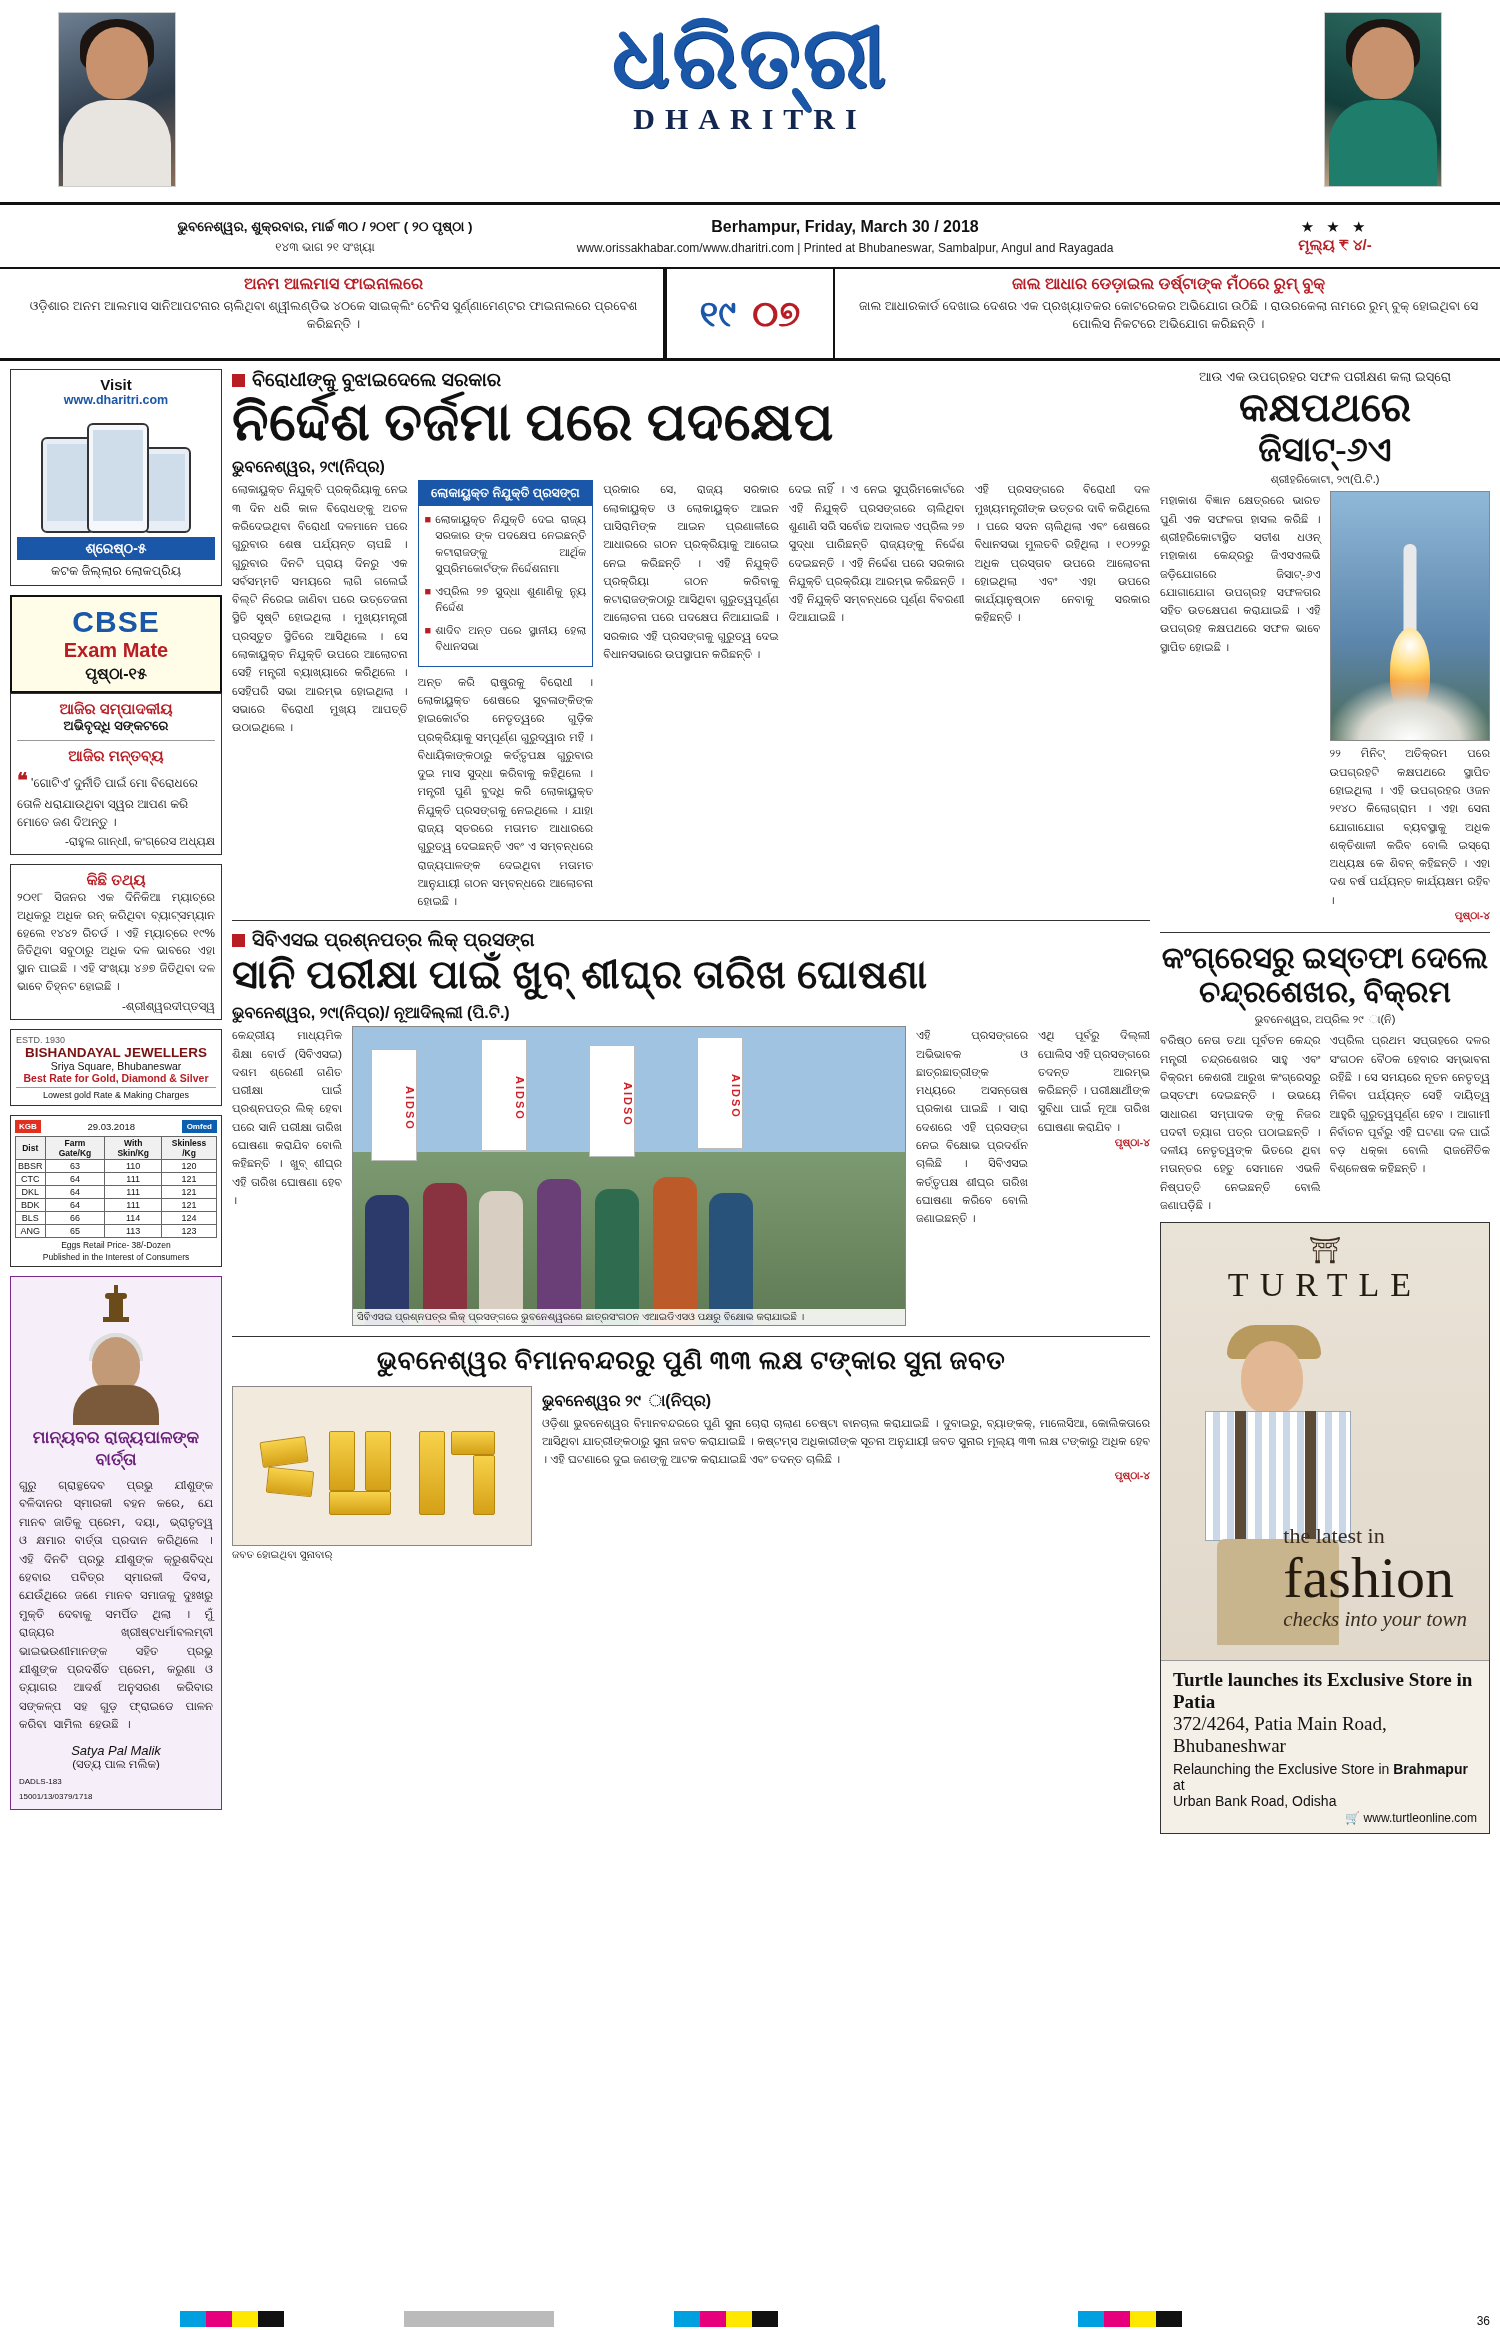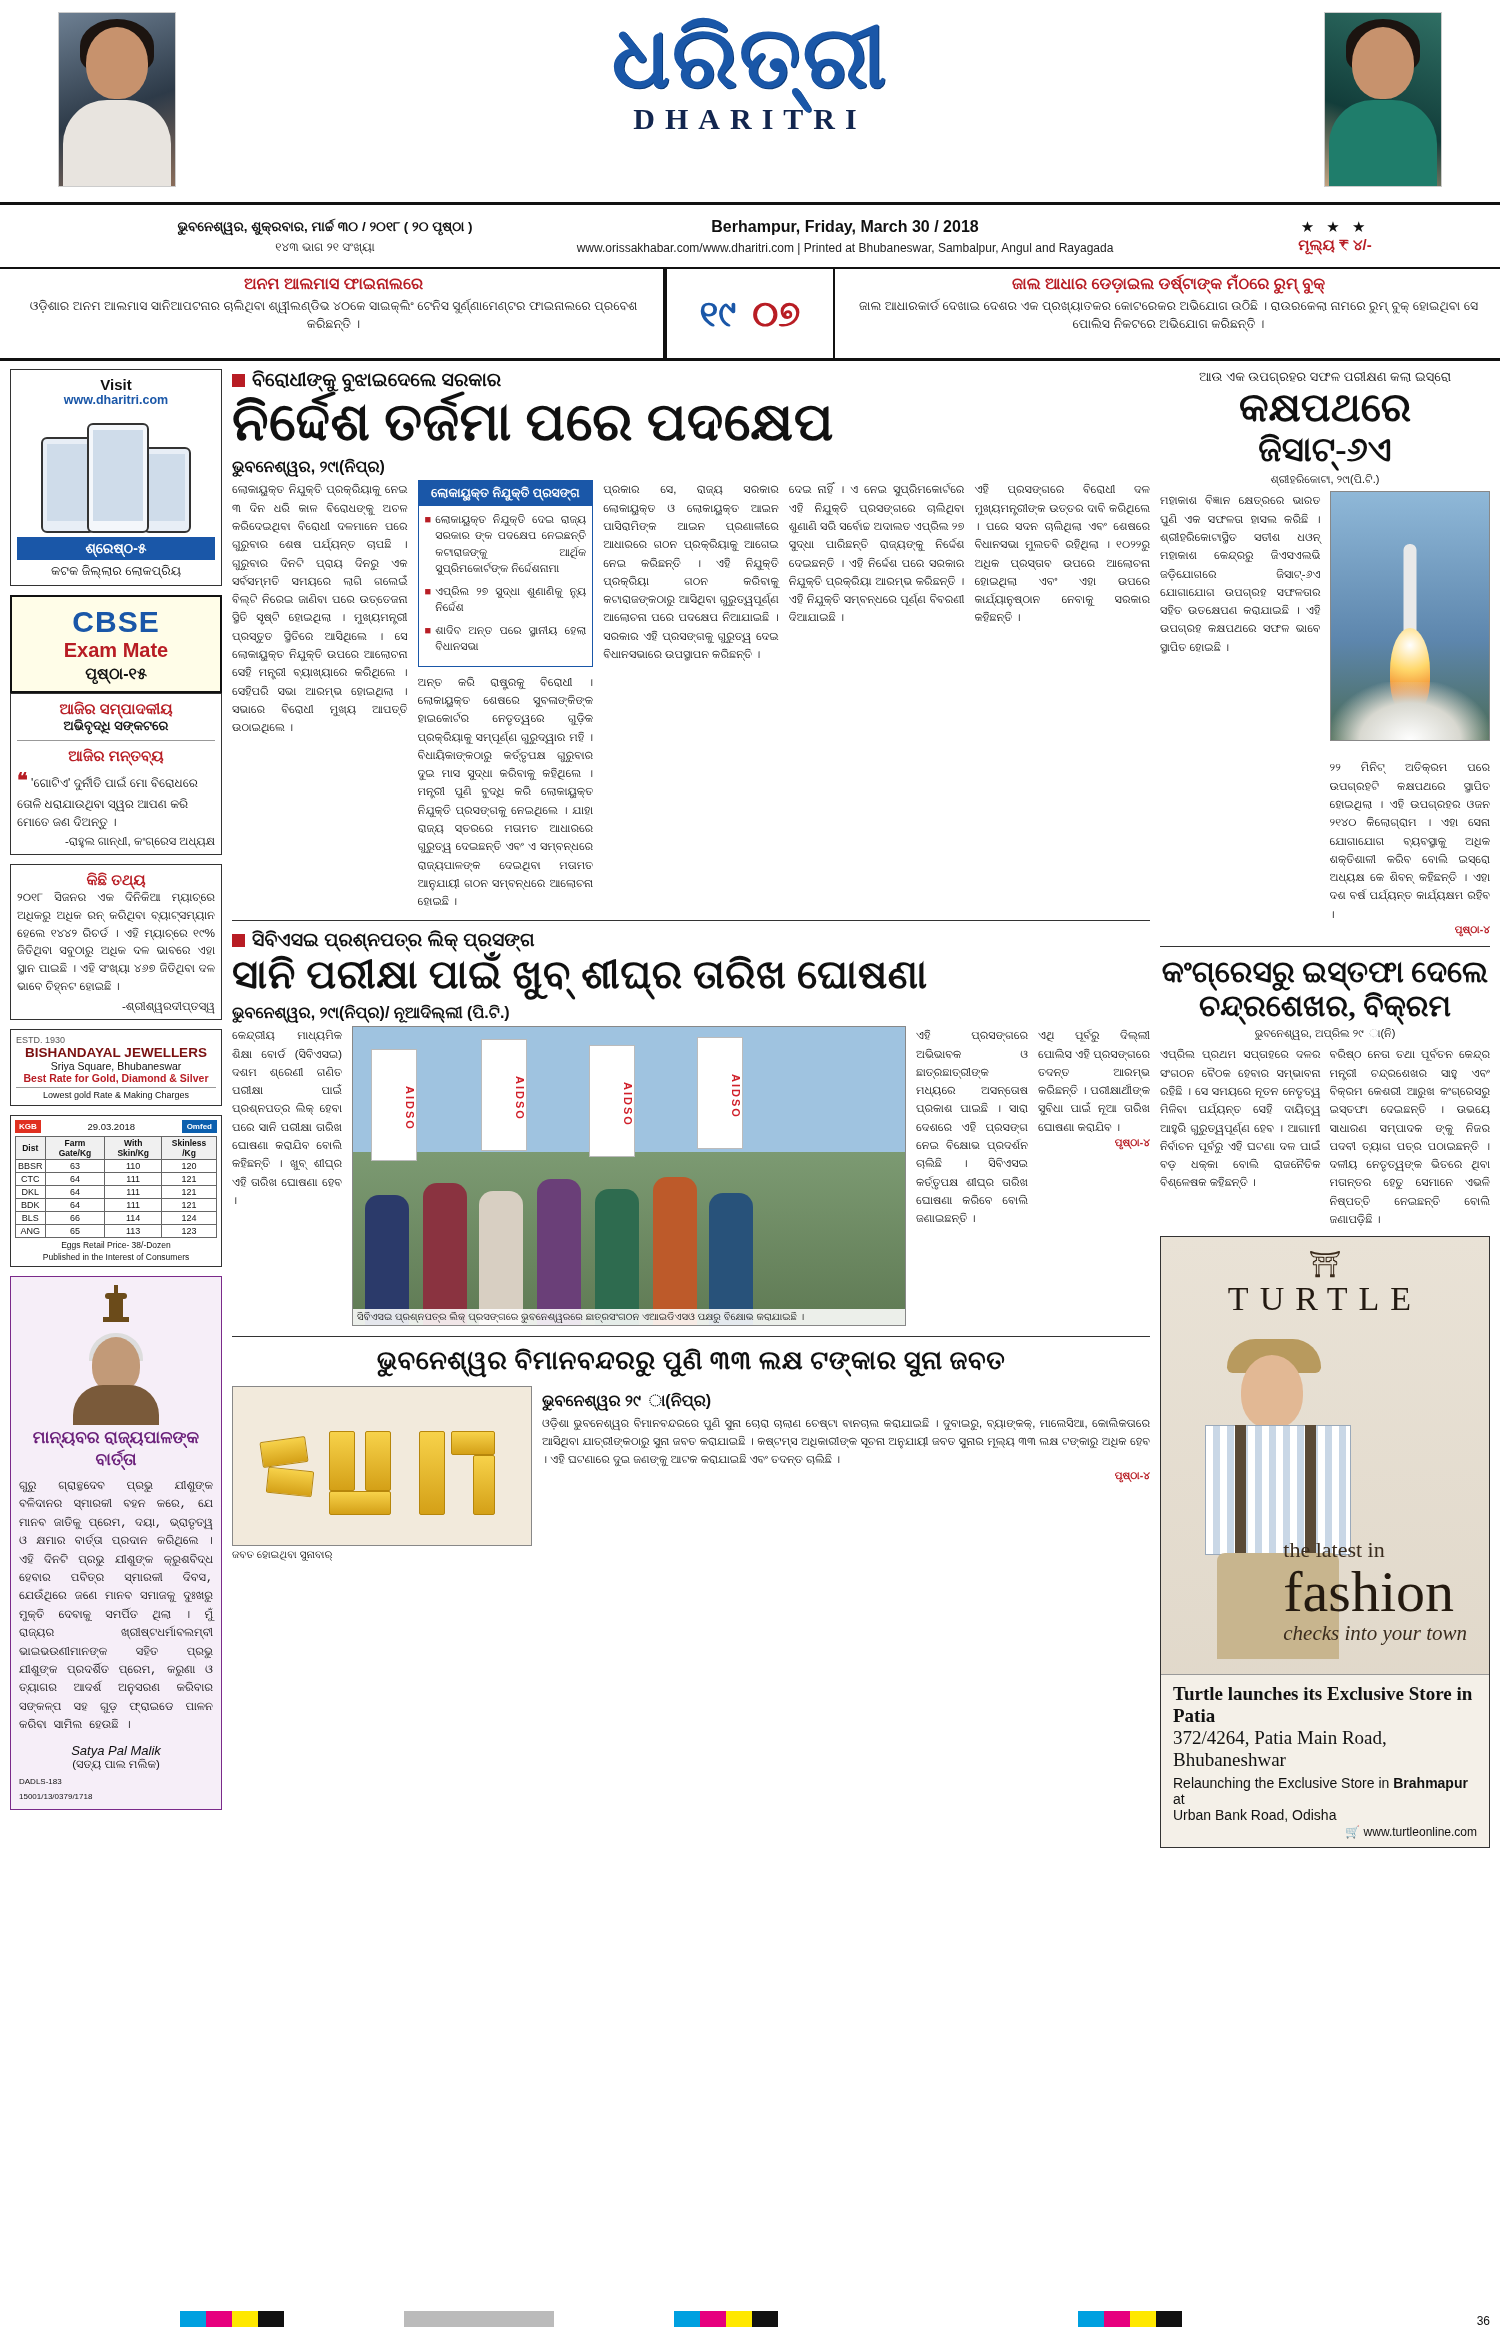--- a/index.html
+++ b/index.html
@@ -559,33 +559,33 @@
       <div class="rbyline">ଶ୍ରୀହରିକୋଟା, ୨୯ା(ପି.ଟି.)</div>
 
       <div class="cols2">
         <div class="tcol">ମହାକାଶ ବିଜ୍ଞାନ କ୍ଷେତ୍ରରେ ଭାରତ ପୁଣି ଏକ ସଫଳତା ହାସଲ କରିଛି । ଶ୍ରୀହରିକୋଟାସ୍ଥିତ ସତୀଶ ଧଓନ୍ ମହାକାଶ କେନ୍ଦ୍ରରୁ ଜିଏସଏଲଭି ଜଡ଼ିଯୋଗରେ ଜିସାଟ୍-୬ଏ ଯୋଗାଯୋଗ ଉପଗ୍ରହ ସଫଳତାର ସହିତ ଉତକ୍ଷେପଣ କରାଯାଇଛି । ଏହି ଉପଗ୍ରହ କକ୍ଷପଥରେ ସଫଳ ଭାବେ ସ୍ଥାପିତ ହୋଇଛି ।</div>
         <div style="flex:1;">
           <div class="photo rocket-photo">
             <div class="rocket-body"></div>
             <div class="rocket-flame"></div>
             <div class="rocket-smoke"></div>
           </div>
-          <div class="tcol" style="margin-top:17px;">୨୨ ମିନିଟ୍ ଅତିକ୍ରମ ପରେ ଉପଗ୍ରହଟି କକ୍ଷପଥରେ ସ୍ଥାପିତ ହୋଇଥିଲା । ଏହି ଉପଗ୍ରହର ଓଜନ ୨୧୪୦ କିଲୋଗ୍ରାମ । ଏହା ସେନା ଯୋଗାଯୋଗ ବ୍ୟବସ୍ଥାକୁ ଅଧିକ ଶକ୍ତିଶାଳୀ କରିବ ବୋଲି ଇସ୍ରୋ ଅଧ୍ୟକ୍ଷ କେ ଶିବନ୍ କହିଛନ୍ତି । ଏହା ଦଶ ବର୍ଷ ପର୍ଯ୍ୟନ୍ତ କାର୍ଯ୍ୟକ୍ଷମ ରହିବ ।</div>
+          <div class="tcol" style="margin-top:3px;">୨୨ ମିନିଟ୍ ଅତିକ୍ରମ ପରେ ଉପଗ୍ରହଟି କକ୍ଷପଥରେ ସ୍ଥାପିତ ହୋଇଥିଲା । ଏହି ଉପଗ୍ରହର ଓଜନ ୨୧୪୦ କିଲୋଗ୍ରାମ । ଏହା ସେନା ଯୋଗାଯୋଗ ବ୍ୟବସ୍ଥାକୁ ଅଧିକ ଶକ୍ତିଶାଳୀ କରିବ ବୋଲି ଇସ୍ରୋ ଅଧ୍ୟକ୍ଷ କେ ଶିବନ୍ କହିଛନ୍ତି । ଏହା ଦଶ ବର୍ଷ ପର୍ଯ୍ୟନ୍ତ କାର୍ଯ୍ୟକ୍ଷମ ରହିବ ।</div>
           <div class="contd">ପୃଷ୍ଠା-୪</div>
         </div>
       </div>
 
       <div class="rule"></div>
 
       <div class="rhead" style="font-size:30px;">କଂଗ୍ରେସରୁ ଇସ୍ତଫା ଦେଲେ</div>
       <div class="rhead" style="font-size:30px;">ଚନ୍ଦ୍ରଶେଖର, ବିକ୍ରମ</div>
       <div class="rbyline">ଭୁବନେଶ୍ୱର, ଅପ୍ରିଲ ୨୯ ା(ନି)</div>
       <div class="cols2">
+        <div class="tcol">ବରିଷ୍ଠ ନେତା ତଥା ପୂର୍ବତନ କେନ୍ଦ୍ର ମନ୍ତ୍ରୀ ଚନ୍ଦ୍ରଶେଖର ସାହୁ ଏବଂ ବିକ୍ରମ କେଶରୀ ଆରୁଖ କଂଗ୍ରେସରୁ ଇସ୍ତଫା ଦେଇଛନ୍ତି । ଉଭୟେ ସାଧାରଣ ସମ୍ପାଦକ ଙ୍କୁ ନିଜର ପଦବୀ ତ୍ୟାଗ ପତ୍ର ପଠାଇଛନ୍ତି । ଦଳୀୟ ନେତୃତ୍ୱଙ୍କ ଭିତରେ ଥିବା ମତାନ୍ତର ହେତୁ ସେମାନେ ଏଭଳି ନିଷ୍ପତ୍ତି ନେଇଛନ୍ତି ବୋଲି ଜଣାପଡ଼ିଛି ।</div>
         <div class="tcol">ଏପ୍ରିଲ ପ୍ରଥମ ସପ୍ତାହରେ ଦଳର ସଂଗଠନ ବୈଠକ ହେବାର ସମ୍ଭାବନା ରହିଛି । ସେ ସମୟରେ ନୂତନ ନେତୃତ୍ୱ ମିଳିବା ପର୍ଯ୍ୟନ୍ତ ସେହି ଦାୟିତ୍ୱ ଆହୁରି ଗୁରୁତ୍ୱପୂର୍ଣ୍ଣ ହେବ । ଆଗାମୀ ନିର୍ବାଚନ ପୂର୍ବରୁ ଏହି ଘଟଣା ଦଳ ପାଇଁ ବଡ଼ ଧକ୍କା ବୋଲି ରାଜନୈତିକ ବିଶ୍ଳେଷକ କହିଛନ୍ତି ।</div>
-        <div class="tcol">ବରିଷ୍ଠ ନେତା ତଥା ପୂର୍ବତନ କେନ୍ଦ୍ର ମନ୍ତ୍ରୀ ଚନ୍ଦ୍ରଶେଖର ସାହୁ ଏବଂ ବିକ୍ରମ କେଶରୀ ଆରୁଖ କଂଗ୍ରେସରୁ ଇସ୍ତଫା ଦେଇଛନ୍ତି । ଉଭୟେ ସାଧାରଣ ସମ୍ପାଦକ ଙ୍କୁ ନିଜର ପଦବୀ ତ୍ୟାଗ ପତ୍ର ପଠାଇଛନ୍ତି । ଦଳୀୟ ନେତୃତ୍ୱଙ୍କ ଭିତରେ ଥିବା ମତାନ୍ତର ହେତୁ ସେମାନେ ଏଭଳି ନିଷ୍ପତ୍ତି ନେଇଛନ୍ତି ବୋଲି ଜଣାପଡ଼ିଛି ।</div>
       </div>
 
       <div class="ad">
         <div class="ad-logo-mark">⛩</div>
         <div class="ad-brand">TURTLE</div>
         <div class="ad-model">
           <div class="m-hat"></div>
           <div class="m-head"></div>
           <div class="m-shirt"></div>
           <div class="m-susp1"></div>

